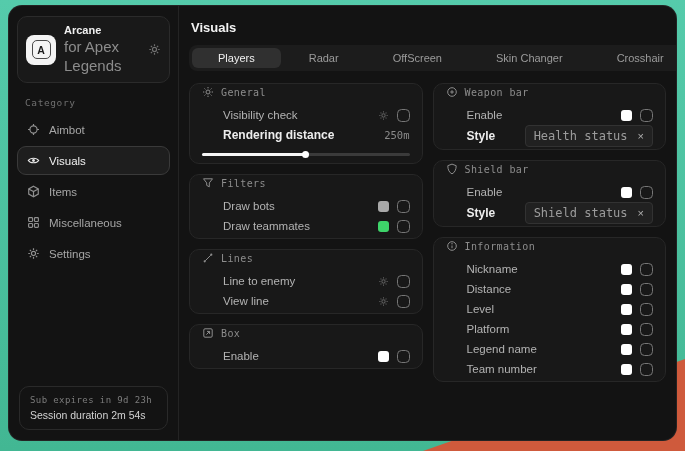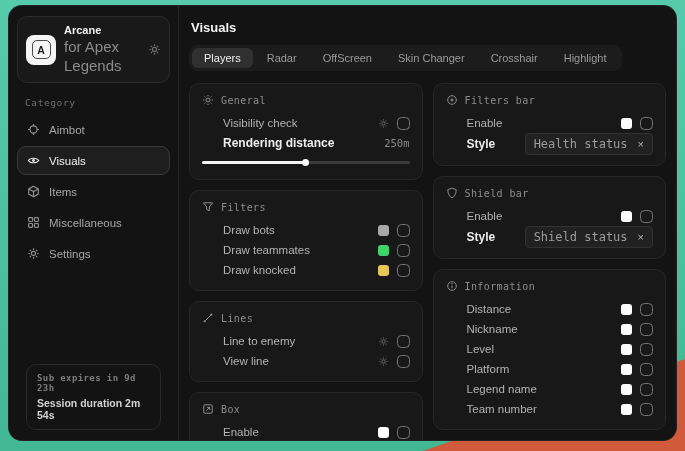--- a/index.html
+++ b/index.html
@@ -23,32 +23,32 @@
   .brand-sub{font-size:15px;color:#8c8c8c;}
   .brand-gear{color:#6d6d6d;display:flex;}
   .cat-label{margin:14px 6px 7px 8px;font-size:9.5px;color:#6f6f6f;letter-spacing:.6px;}
   .nav{display:flex;flex-direction:column;gap:2px;}
   .nav-item{height:27px;display:flex;align-items:center;gap:9px;padding:0 9px;border-radius:9px;
     color:#a6a6a6;font-size:11.5px;border:1px solid transparent;cursor:pointer;}
   .nav-item .nicon{display:flex;color:#8f8f8f;}
   .nav-item.active{background:#1e1e1e;border-color:#3a3a3a;color:#f2f2f2;}
   .nav-item.active .nicon{color:#e6e6e6;}
   .spacer{flex:1;}
-  .sub-card{border:1px solid #2a2a2a;border-radius:10px;padding:8px 10px;margin:0 9px;font-weight:bold;}
+  .sub-card{border:1px solid #2a2a2a;border-radius:10px;padding:8px 10px;margin:0 2px;}
   .sub-line1{font-size:9px;color:#7c7c7c;letter-spacing:.4px;}
   .sub-line2{font-size:10.5px;color:#d2d2d2;margin-top:4px;}
   
   .main{flex:1;display:flex;flex-direction:column;padding:12px 10px 0 10px;box-sizing:border-box;overflow:hidden;}
   .page-title{font-size:13px;font-weight:bold;color:#f2f2f2;margin:2px 0 10px 2px;}
   .tabbar{align-self:flex-start;display:inline-flex;background:#1c1c1c;border-radius:8px;padding:3px;gap:2px;margin-bottom:12px;}
-  .tab{padding:4px 12px;border-radius:6px;font-size:11px;color:#9b9b9b;cursor:pointer;white-space:nowrap;}
+  .tab{padding:4px 26px;border-radius:6px;font-size:11px;color:#9b9b9b;cursor:pointer;white-space:nowrap;}
   .tab.active{background:#303030;color:#f0f0f0;}
   .columns{display:flex;gap:10px;flex:1;overflow:hidden;align-items:flex-start;}
   .col{flex:1;display:flex;flex-direction:column;gap:10px;min-width:0;}
-  .panel{background:#181818;border:1px solid #272727;border-radius:10px;padding:10px 12px;box-sizing:border-box;}
+  .panel{background:#181818;border:1px solid #272727;border-radius:10px;padding:2px 12px;box-sizing:border-box;}
   .p-head{display:flex;align-items:center;gap:7px;color:#8d8d8d;font-size:10px;letter-spacing:.4px;margin-bottom:7px;}
   .p-head .picon{display:flex;color:#8d8d8d;}
   .row{display:flex;align-items:center;justify-content:space-between;height:20px;margin-left:21px;}
   .row.tall{height:22px;}
   .rlabel{font-size:11.5px;color:#b3b3b3;}
   .rlabel.bright{font-size:12px;color:#ededed;font-weight:600;}
   .controls{display:flex;align-items:center;gap:8px;}
   .checkbox{width:13px;height:13px;border:1.5px solid #767676;border-radius:4.5px;box-sizing:border-box;cursor:pointer;}
   .swatch{width:11px;height:11px;border-radius:3px;cursor:pointer;}
   .sw-gray{background:#a9a9a9;} .sw-green{background:#3ed46a;} .sw-yellow{background:#e7c65a;}
@@ -214,27 +214,20 @@
               <span class="checkbox"></span>
             </span>
           </div>
           <div class="row">
             <span class="rlabel">Draw teammates</span>
             <span class="controls">
               <span class="swatch sw-green"></span>
               <span class="checkbox"></span>
             </span>
           </div>
-          <div class="row">
-            <span class="rlabel">Draw knocked</span>
-            <span class="controls">
-              <span class="swatch sw-yellow"></span>
-              <span class="checkbox"></span>
-            </span>
-          </div>
         </div>
 
         <div class="panel">
           <div class="p-head mono">
             <span class="picon">
               <svg width="12" height="12" viewBox="0 0 12 12" stroke="currentColor" stroke-width="1" fill="none">
                 <path d="M3.2 8.8 8.8 3.2"></path>
                 <circle cx="2.7" cy="9.3" r="1.1" fill="currentColor" stroke="none"></circle>
                 <circle cx="9.3" cy="2.7" r="1.1" fill="currentColor" stroke="none"></circle>
               </svg>
@@ -291,21 +284,21 @@
       <div class="col">
 
         <div class="panel">
           <div class="p-head mono">
             <span class="picon">
               <svg width="12" height="12" viewBox="0 0 12 12" stroke="currentColor" stroke-width="1" fill="none">
                 <circle cx="6" cy="6" r="4.3"></circle>
                   <path d="M6 4.2v3.6M4.2 6h3.6"></path>
               </svg>
               </span>
-            <span>Filters bar</span>
+            <span>Weapon bar</span>
           </div>
           <div class="row">
             <span class="rlabel">Enable</span>
             <span class="controls">
               <span class="swatch sw-white"></span>
               <span class="checkbox"></span>
             </span>
           </div>
           <div class="row tall">
             <span class="rlabel bright">Style</span>
@@ -346,28 +339,28 @@
             <span class="picon">
               <svg width="12" height="12" viewBox="0 0 12 12" stroke="currentColor" stroke-width="1" fill="none">
                 <circle cx="6" cy="6" r="4.3"></circle>
                   <path d="M6 5.5v2.7"></path>
                 <circle cx="6" cy="3.7" r=".7" fill="currentColor" stroke="none"></circle>
               </svg>
               </span>
             <span>Information</span>
           </div>
           <div class="row">
+            <span class="rlabel">Nickname</span>
+            <span class="controls">
+                <span class="swatch sw-white"></span>
+                <span class="checkbox"></span>
+              </span>
+          </div>
+          <div class="row">
             <span class="rlabel">Distance</span>
-            <span class="controls">
-                <span class="swatch sw-white"></span>
-                <span class="checkbox"></span>
-              </span>
-          </div>
-          <div class="row">
-            <span class="rlabel">Nickname</span>
             <span class="controls">
                 <span class="swatch sw-white"></span>
                 <span class="checkbox"></span>
               </span>
           </div>
           <div class="row">
             <span class="rlabel">Level</span>
             <span class="controls">
                 <span class="swatch sw-white"></span>
                 <span class="checkbox"></span>

